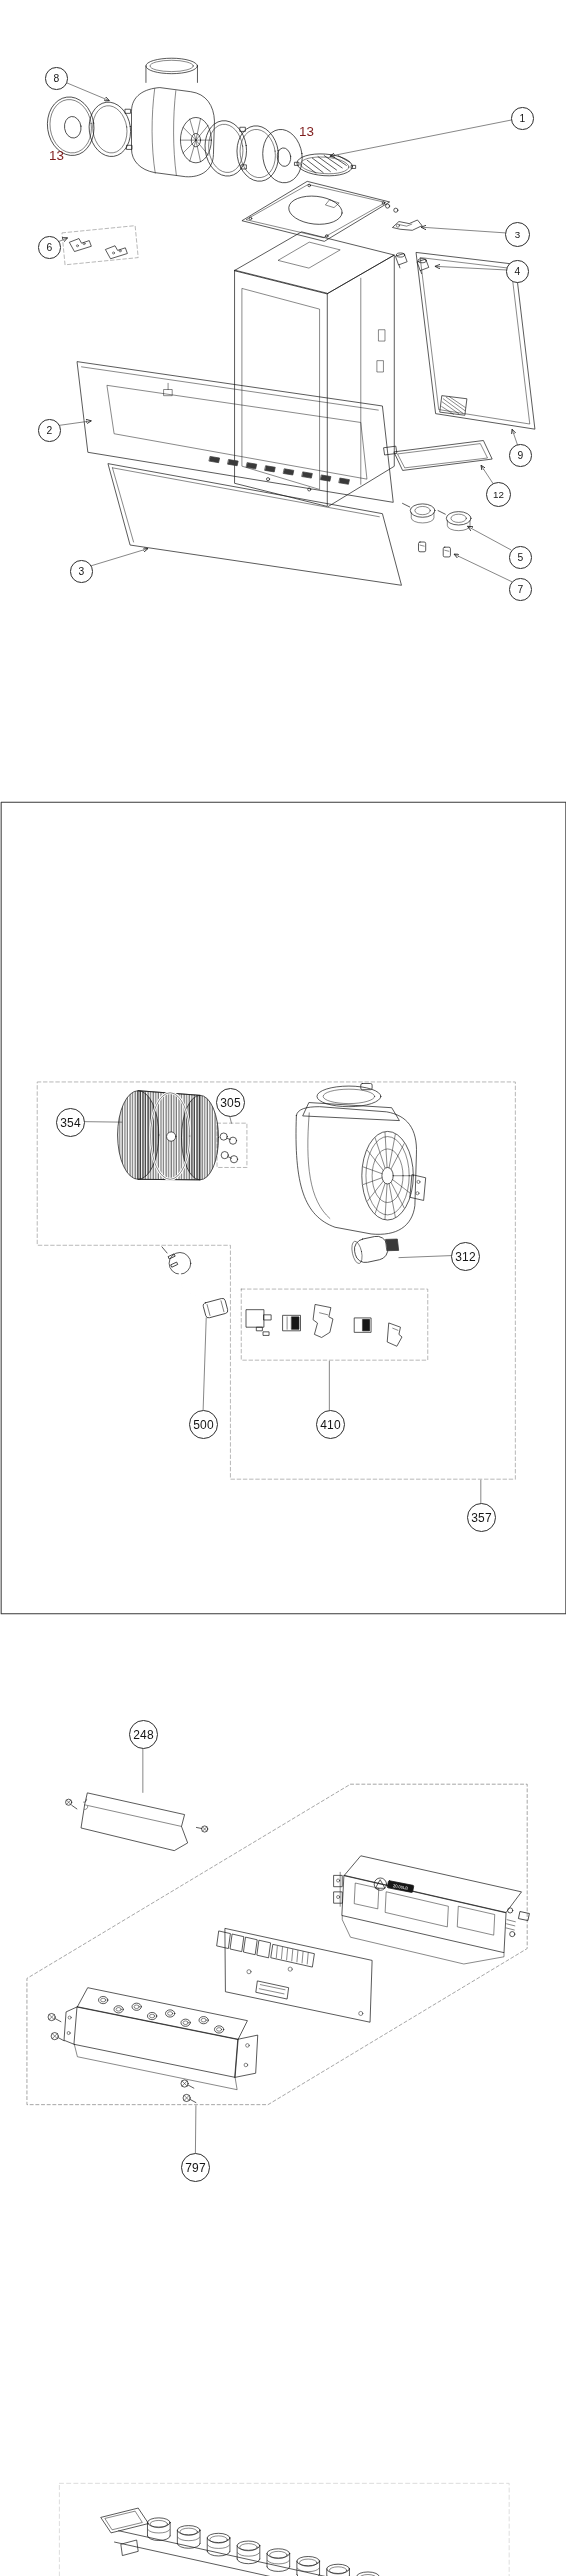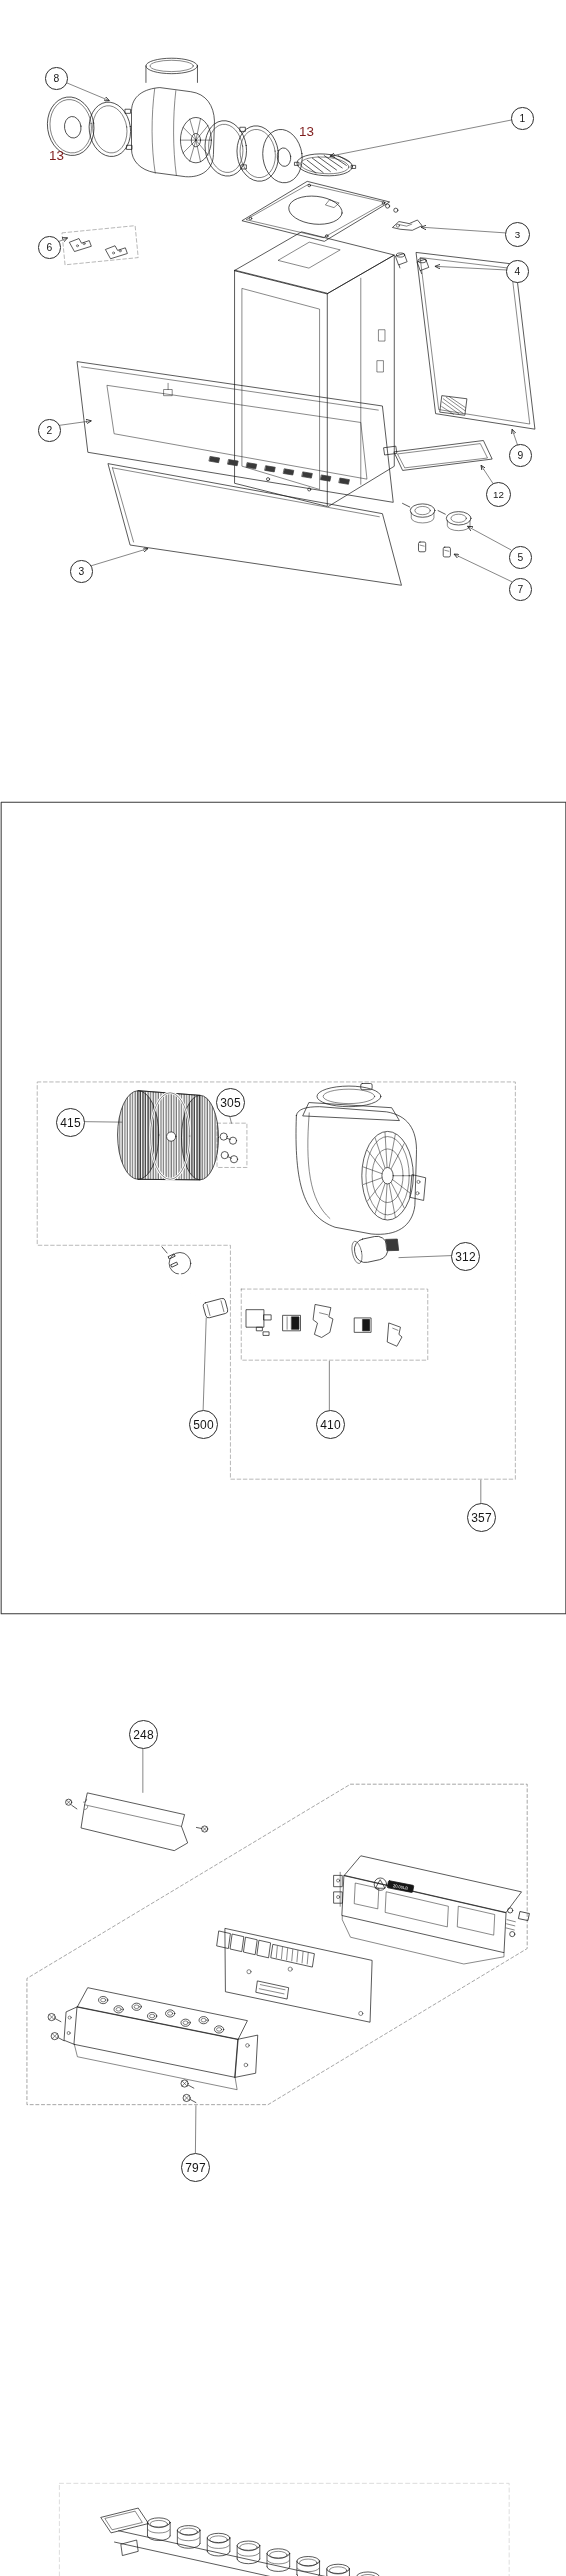--- a/index.html
+++ b/index.html
@@ -698,21 +698,21 @@
 <div class="callout co40" style="left:38px;top:419px">2</div>
 <div class="callout co40" style="left:509px;top:444px">9</div>
 <div class="callout co44" style="left:486px;top:482px">12</div>
 <div class="callout co40" style="left:509px;top:546px">5</div>
 <div class="callout co40" style="left:70px;top:560px">3</div>
 <div class="callout co40" style="left:509px;top:578px">7</div>
 
 <div class="plabel" style="left:49px;top:148px">13</div>
 <div class="plabel" style="left:299px;top:124px">13</div>
 
-<div class="callout co52" style="left:56px;top:1108px">415</div>
+<div class="callout co52" style="left:56px;top:1108px">354</div>
 <div class="callout co52" style="left:216px;top:1088px">305</div>
 <div class="callout co52" style="left:451px;top:1242px">312</div>
 <div class="callout co52" style="left:189px;top:1410px">500</div>
 <div class="callout co52" style="left:316px;top:1410px">410</div>
 <div class="callout co52" style="left:467px;top:1503px">357</div>
 
 <div class="callout co52" style="left:129px;top:1720px">248</div>
 <div class="callout co52" style="left:181px;top:2153px">797</div>
 
 </div>

